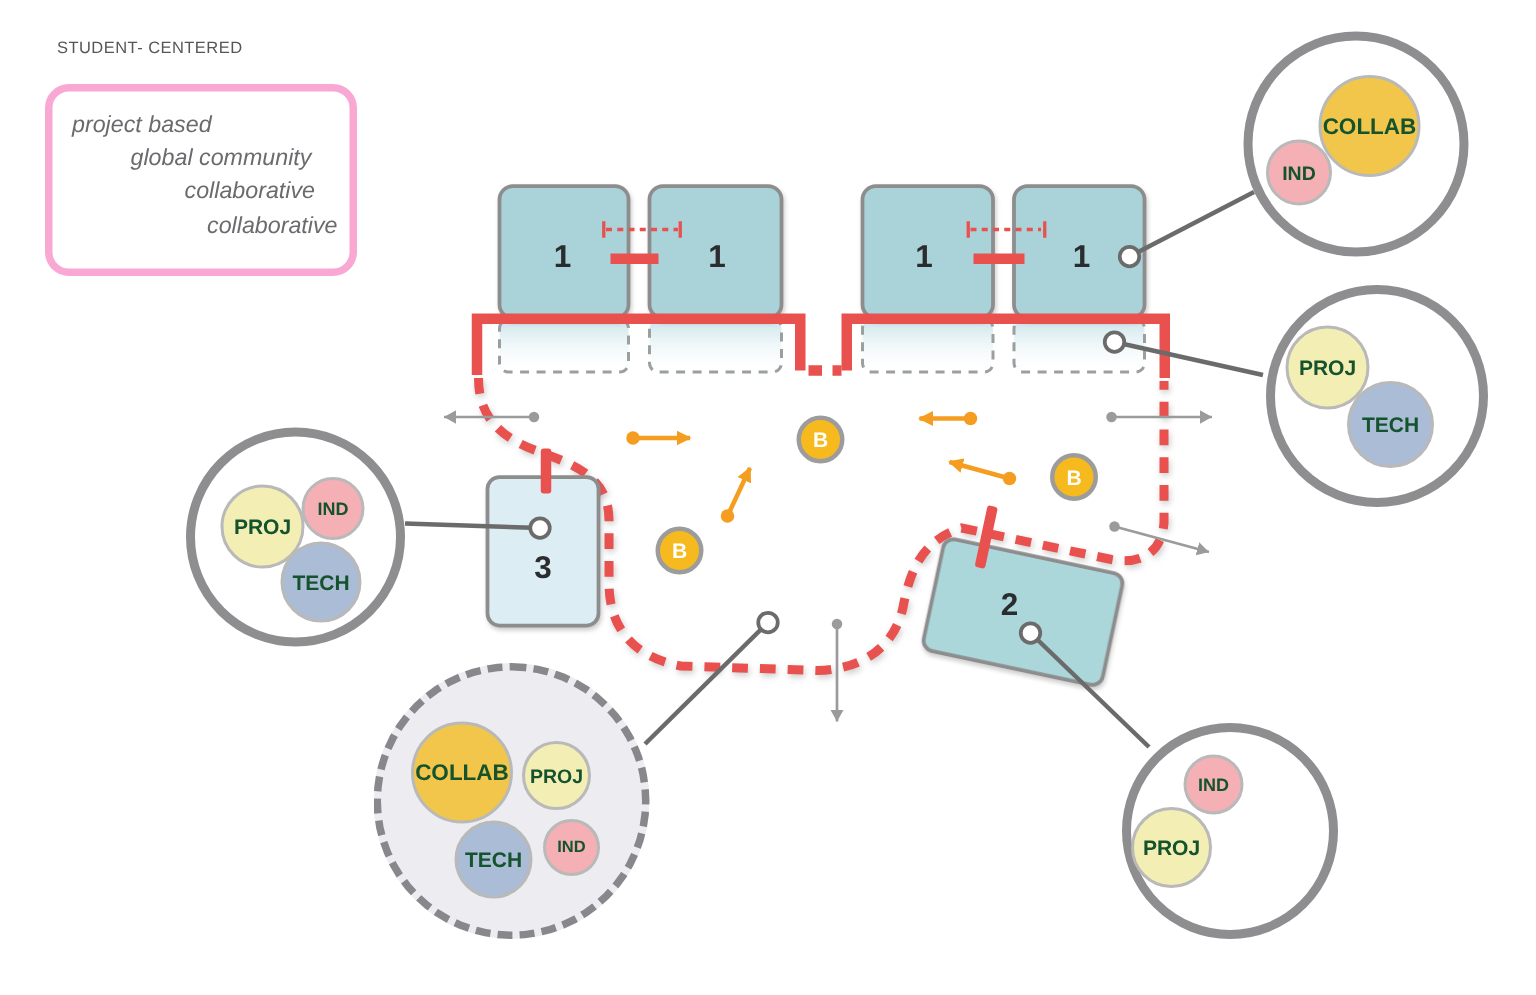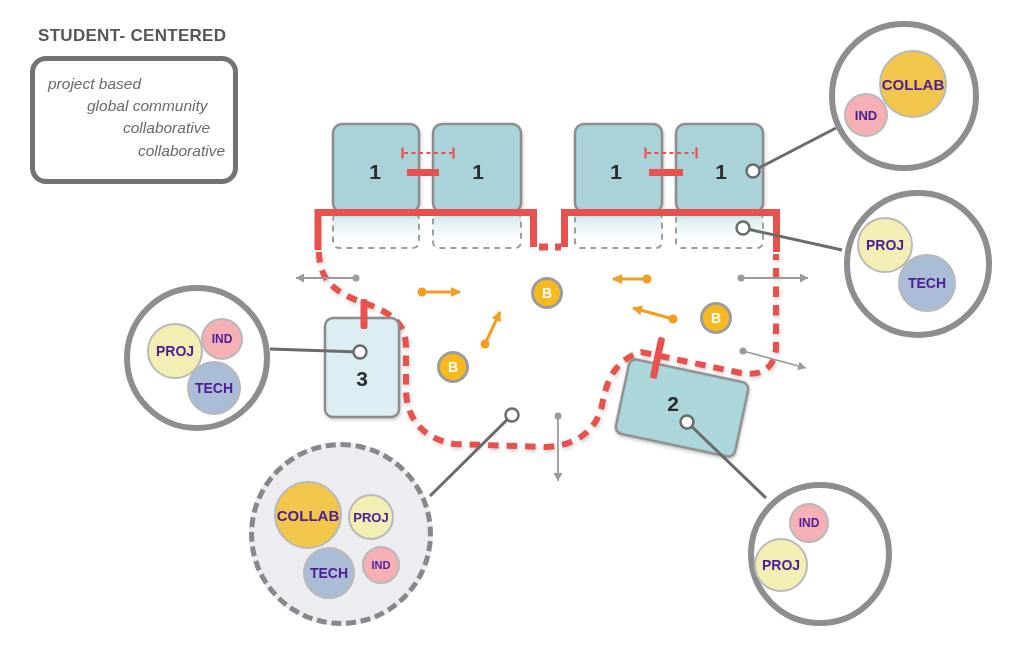--- a/index.html
+++ b/index.html
@@ -1,39 +1,39 @@
 <!DOCTYPE html>
 <html><head>
 <meta charset="utf-8">
 <style>
   html,body{margin:0;padding:0;background:#fff;}
   .canvas{position:relative;width:1024px;height:663px;background:#fff;overflow:hidden;
           font-family:"Liberation Sans",sans-serif;}
   svg.layer{position:absolute;left:0;top:0;}
 
   
-  .head{position:absolute;font-weight:bold;font-size:17px;letter-spacing:.3px;color:#55565a;}
+  .head{position:absolute;font-weight:normal;font-size:11px;letter-spacing:.3px;color:#55565a;}
   .legend-box{position:absolute;left:30px;top:56px;width:208px;height:128px;
-              border:5px solid #737373;border-radius:16px;box-sizing:border-box;background:#fff;}
+              border:5px solid #f9a8d4;border-radius:16px;box-sizing:border-box;background:#fff;}
   .legend-line{position:absolute;font-style:italic;font-size:15.5px;color:#6a6b6e;white-space:nowrap;}
 
   
   .roomnum{position:absolute;width:26px;height:26px;display:flex;align-items:center;justify-content:center;
            font-weight:bold;font-size:21px;color:#2b2c2e;}
 
   
   .bmark{position:absolute;width:32px;height:32px;border-radius:50%;background:#f6ba1f;
          border:3px solid #9c9c9c;box-sizing:border-box;display:flex;align-items:center;justify-content:center;
          color:#fff;font-weight:bold;font-size:14px;}
 
   
   .circle{position:absolute;border-radius:50%;background:#fff;border:6px solid #8e8e90;box-sizing:border-box;}
   .circle.dashed{border:5px dashed #87878c;background:#ededf1;}
   .bubble{position:absolute;border-radius:50%;border:2.5px solid #b9b9b9;box-sizing:border-box;
-          display:flex;align-items:center;justify-content:center;font-weight:bold;color:#4c1d95;}
+          display:flex;align-items:center;justify-content:center;font-weight:bold;color:#14532d;}
   .c-collab{background:#f1c64a;}
   .c-proj{background:#f3eeb3;}
   .c-tech{background:#abbdd6;}
   .c-ind{background:#f4b0b4;}
 
   .shadow{filter:drop-shadow(1px 2px 2px rgba(110,110,110,.35));}
   .softshadow{filter:drop-shadow(1px 2px 1.5px rgba(130,130,130,.4));}
 </style>
 </head>
 <body>

